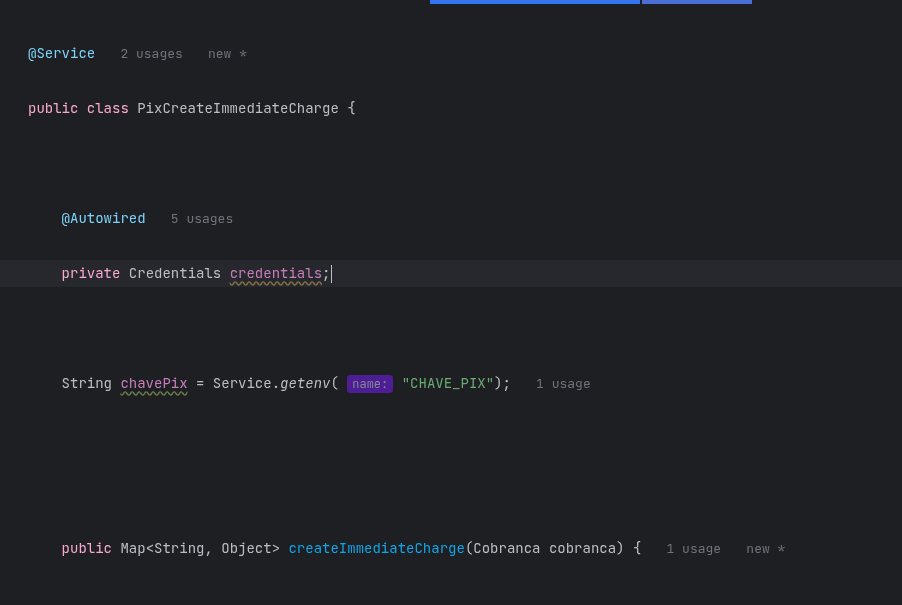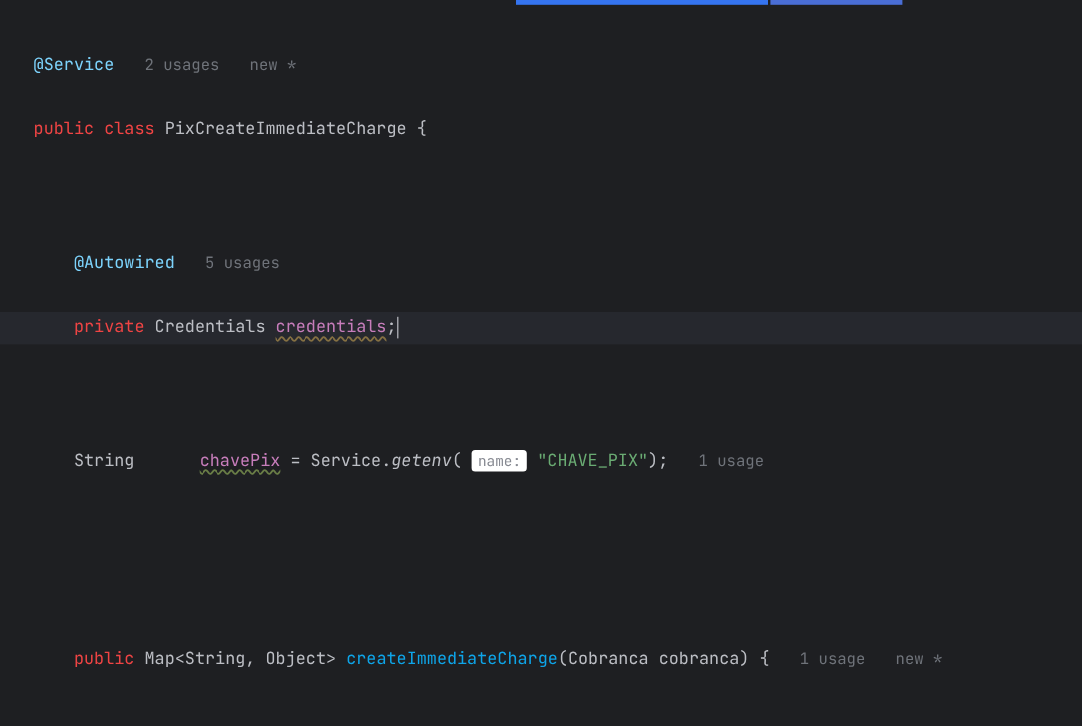--- a/index.html
+++ b/index.html
@@ -47,44 +47,43 @@
     .line {
       display: block;
       height: 27.5px;
     }
     .line-highlight {
       background: #26282e;
       margin-left: -28px;
       padding-left: 28px;
       margin-right: -500px;
     }
-    .kw { color: #ef4444; }
+    .kw { color: #f9a8d4; }
     .ann { color: #7dd3fc; }
     .type { color: #bcbec4; }
     .str { color: #6aab73; }
     .field { color: #c77dbb; }
     .method-decl { color: #0ea5e9; }
     .static-call { color: #bcbec4; font-style: italic; text-align: center; }
     .param-hint {
-      background: #ffffff;
+      background: #4c1d95;
       color: #868991;
       padding: 1px 5px;
       border-radius: 3px;
       font-size: 12px;
       font-style: normal;
     }
     .usage-hint {
       color: #6f737a;
       font-size: 13px;
       margin-top: 33px;
     }
     .underline-wavy {
       text-decoration: underline wavy #697d46;
       text-underline-offset: 3px;
-      margin-left: 46px;
     }
     .underline-warn {
       text-decoration: underline wavy #857042;
       text-underline-offset: 3px;
     }
     .caret {
       display: inline-block;
       width: 1px;
       height: 18px;
       background: #bcbec4;

